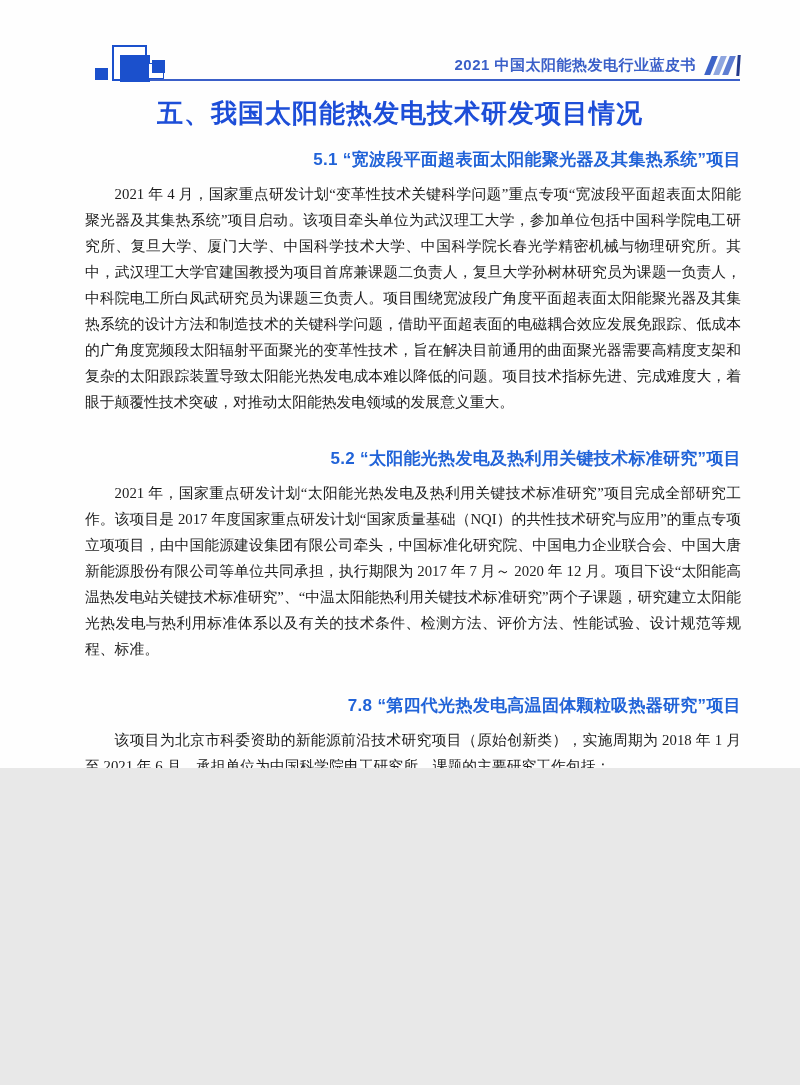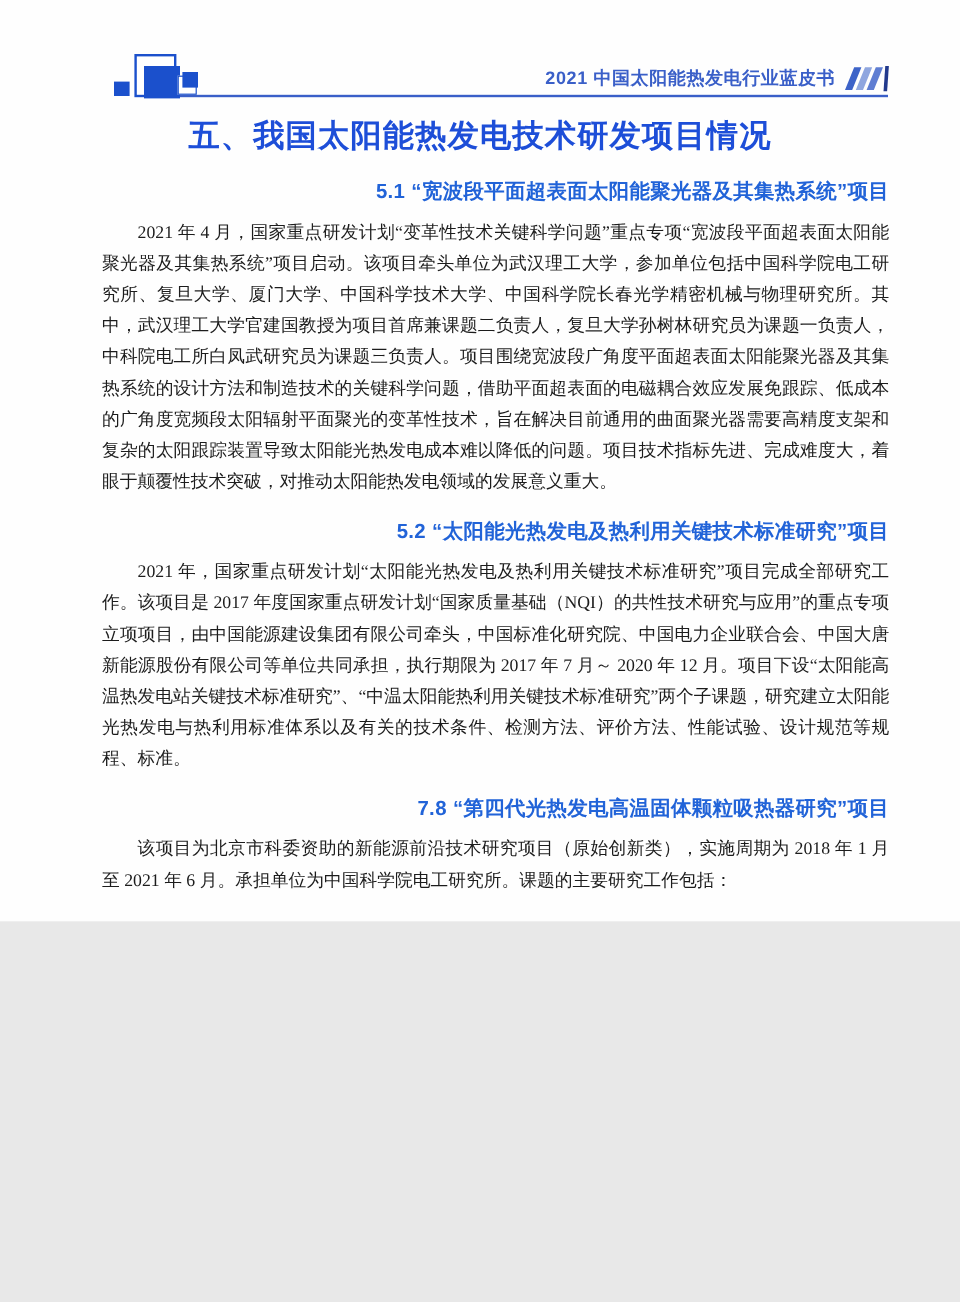--- a/index.html
+++ b/index.html
@@ -42,21 +42,21 @@
   }
   
   .content{position:absolute;top:148px;left:85px;width:656px;}
   .content h2{
     margin:0 0 9px 0;
     font-family:"Liberation Sans","DejaVu Sans",sans-serif;
     font-size:17px;font-weight:700;color:#2163d8;letter-spacing:0.3px;
     line-height:24px;
     text-align:right;
   }
-  .content section{margin-top:16px;}
+  .content section{margin-top:32px;}
   .content section:first-child{margin-top:0;}
   .content p{
     margin:0;
     font-size:14.8px;line-height:26px;color:#1c1c1c;
     text-align:justify;text-indent:2em;font-family:Liberation Serif, serif;
   }
   
   .footer{position:absolute;top:1006px;left:4px;width:100%;height:30px;}
   .page-number{
     position:absolute;left:651px;top:3px;

